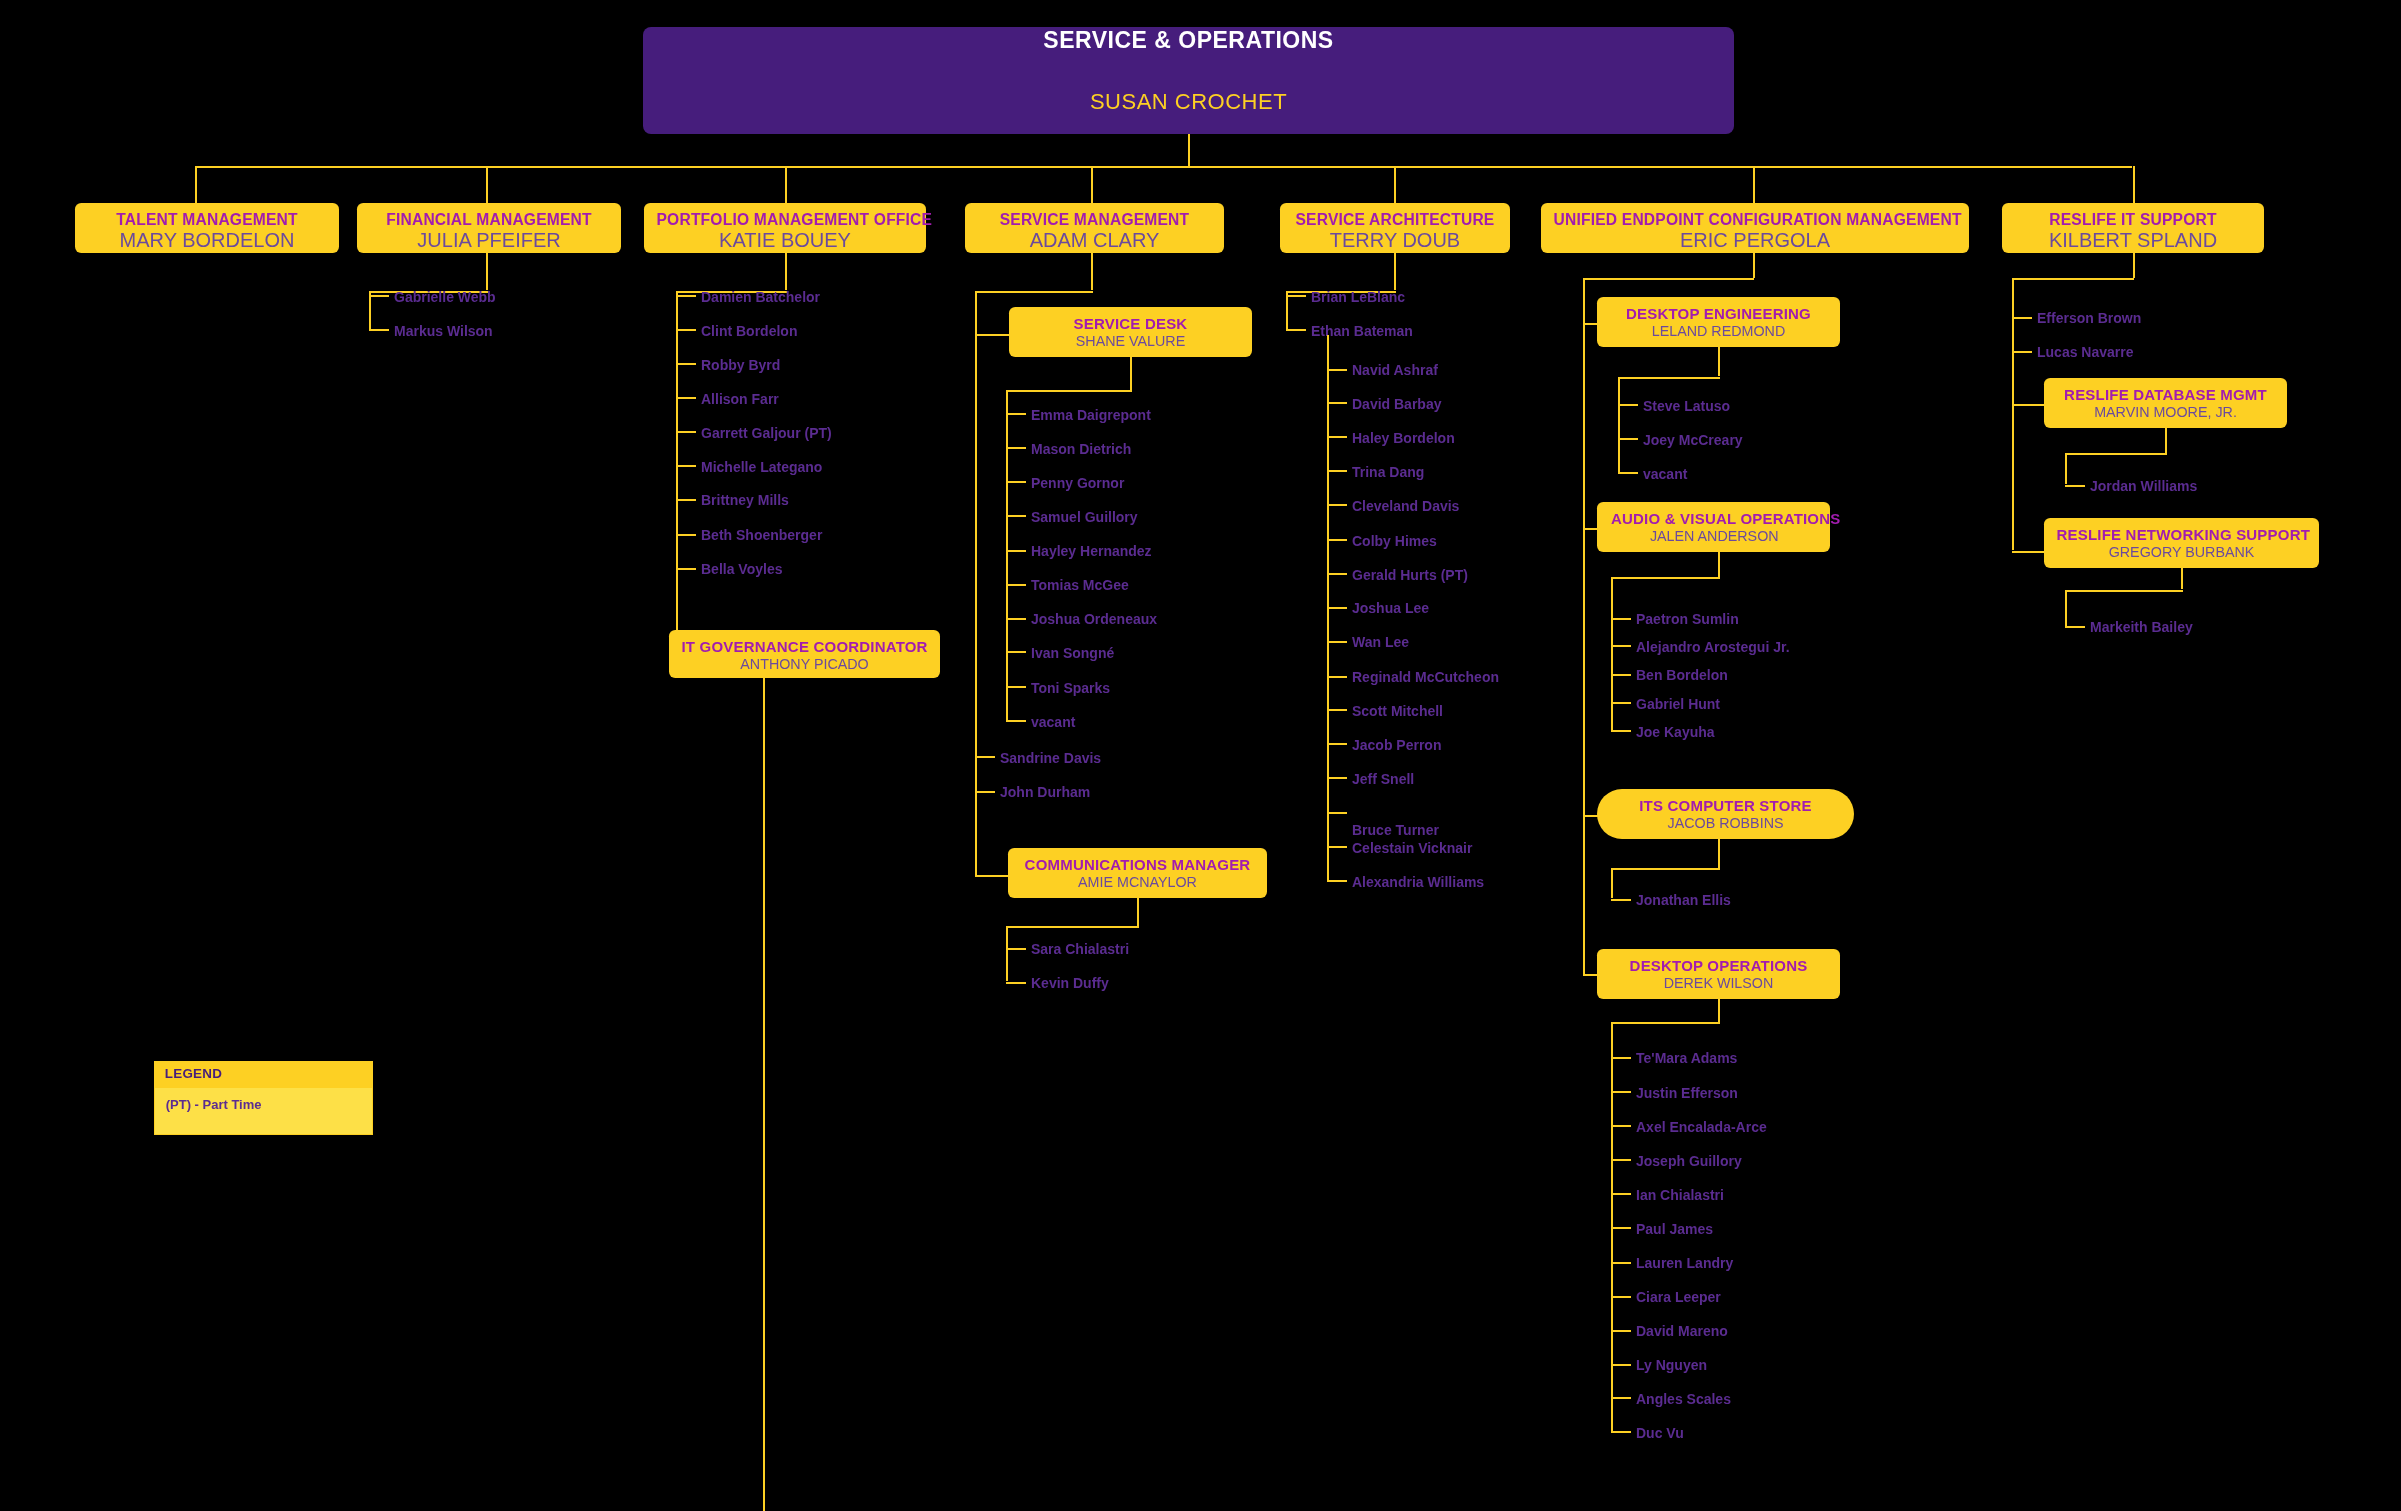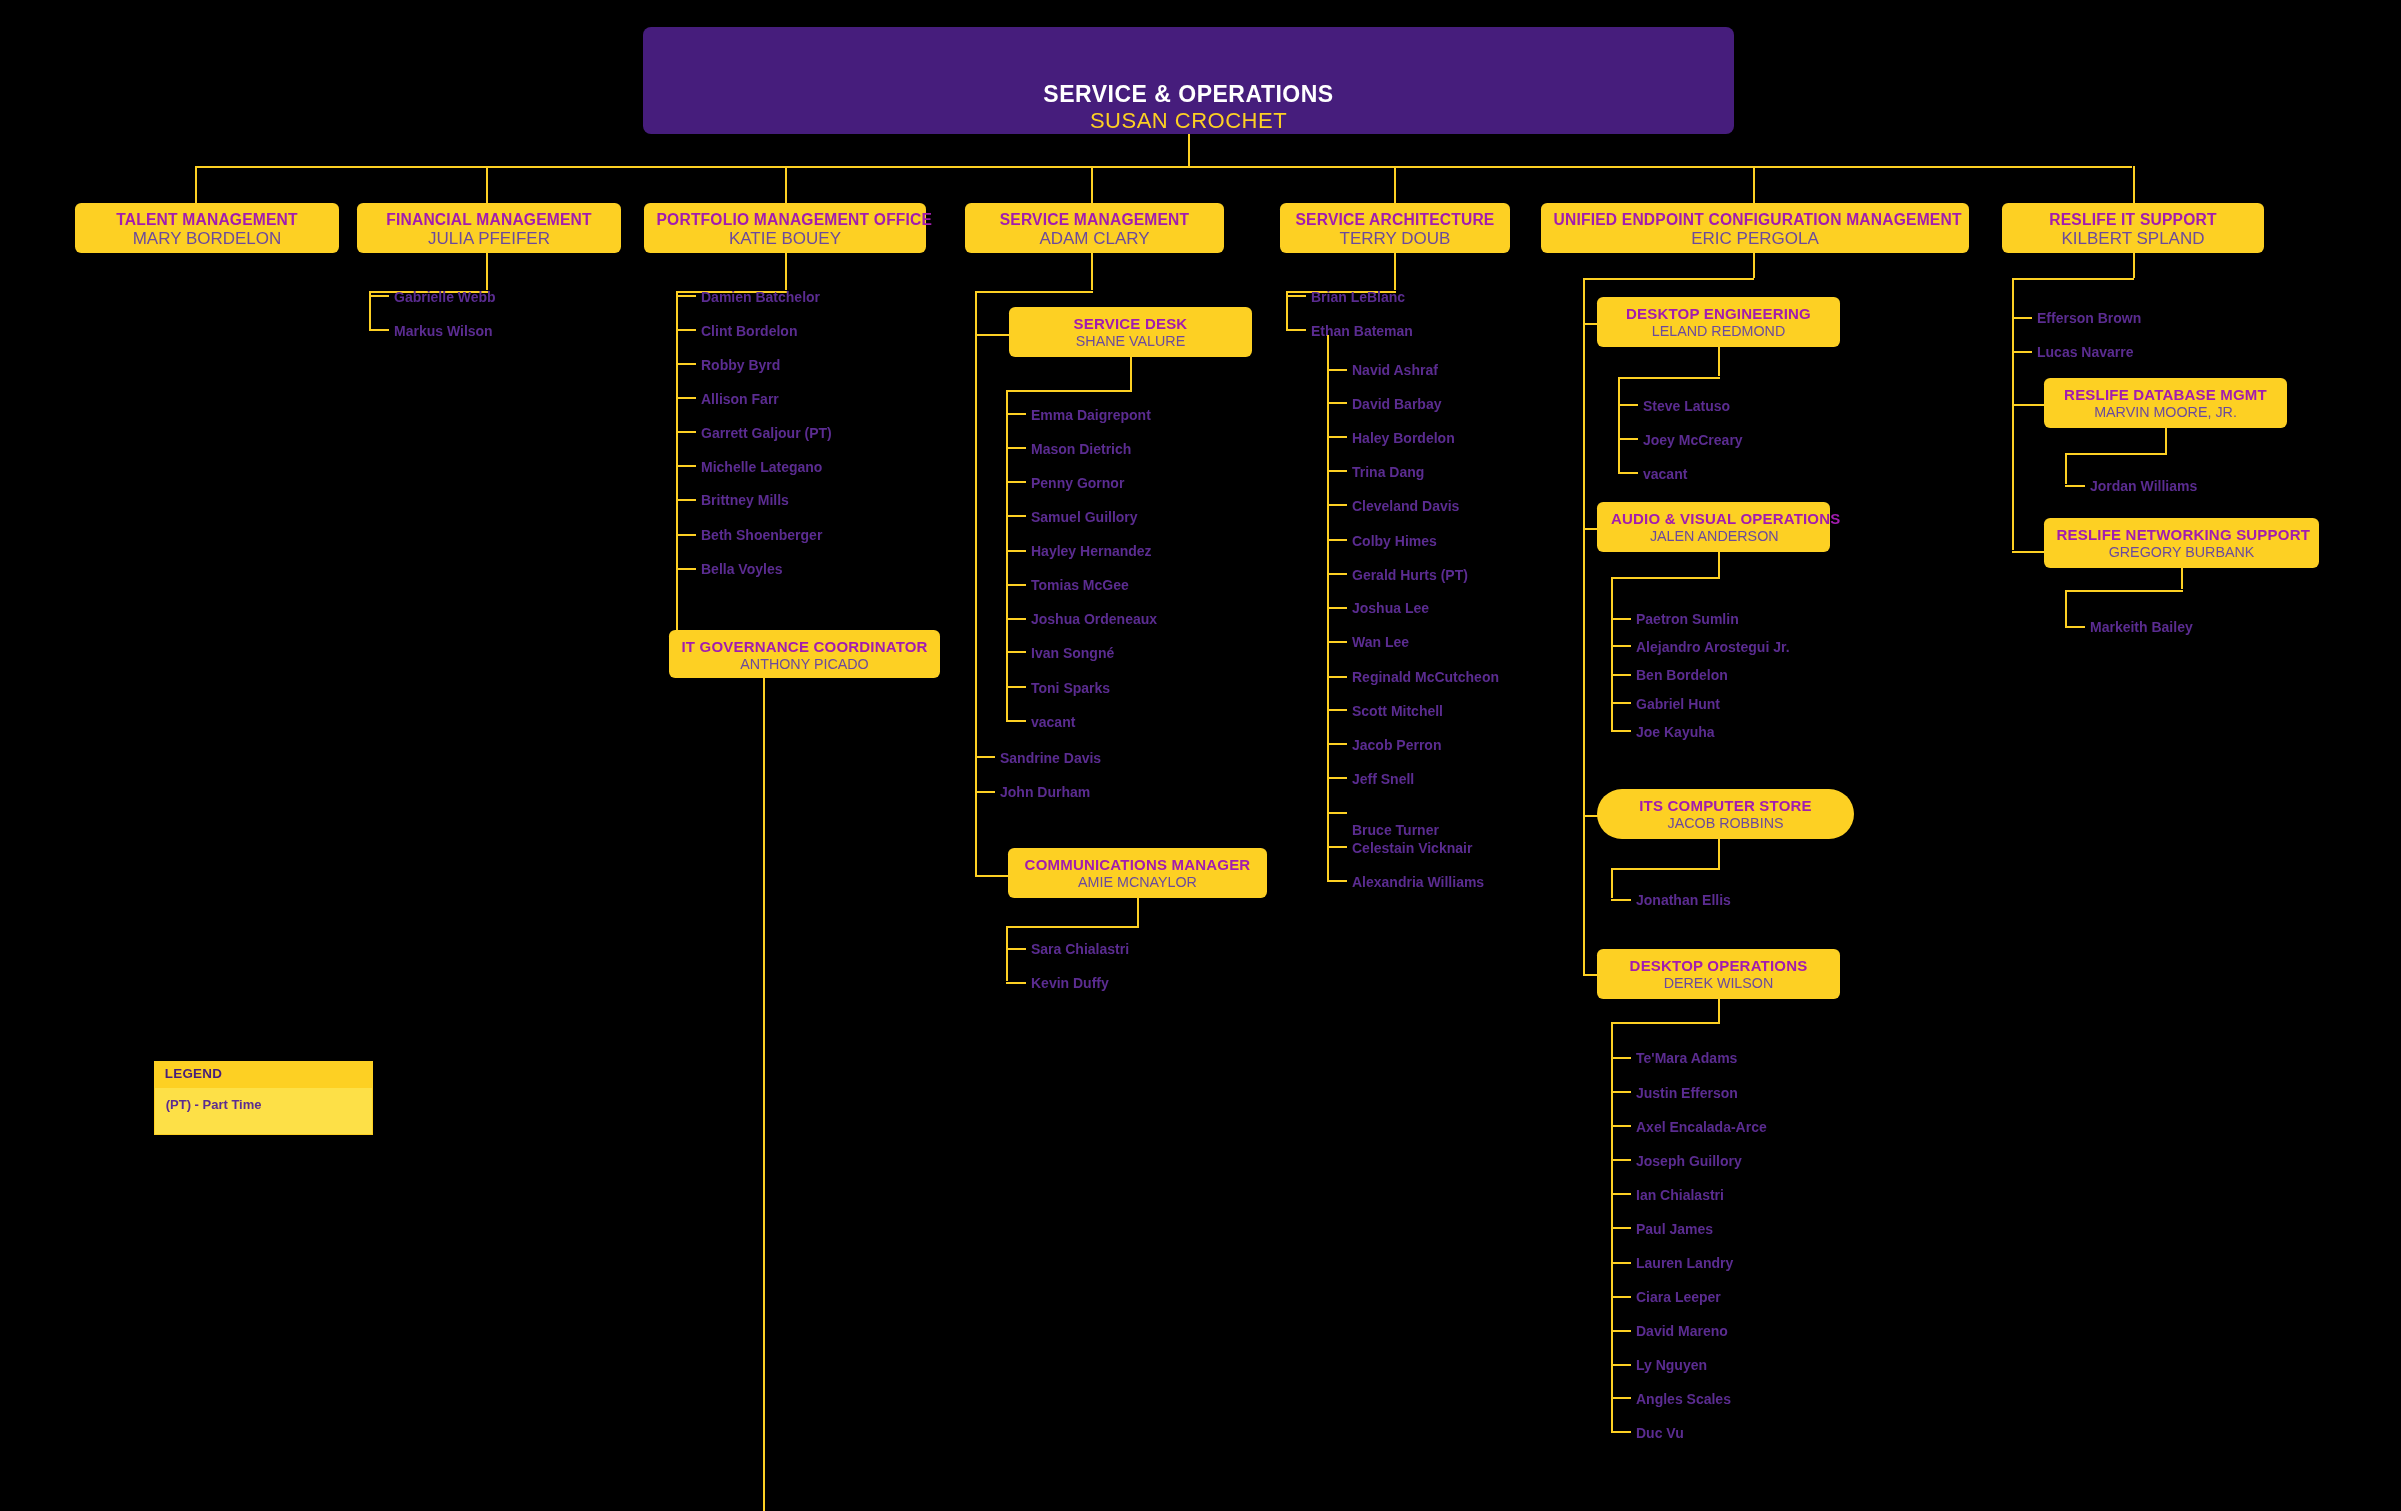--- a/index.html
+++ b/index.html
@@ -52,21 +52,21 @@
   
   .node.root {
     background: #461D7C;
     border-radius: 8px;
     padding: 0;
   }
   .node.root .title { color: #ffffff; font-size: 23px; letter-spacing: 0.5px; }
   .node.root .person { color: #FDD023; font-size: 22px; letter-spacing: 0.5px; }
 
   .node.lvl1 .title  { font-size: 15.6px; }
-  .node.lvl1 .person { font-size: 17px; }
+  .node.lvl1 .person { font-size: 20px; }
 
   .node.lvl2 .title  { font-size: 15px; }
   .node.lvl2 .person { font-size: 14.3px; }
 
   
   .staff {
     position: absolute;
     color: #5B2C91;
     font-weight: 700;
     font-size: 14px;
@@ -98,21 +98,21 @@
     font-size: 13px;
     padding: 9.8px 10.7px 15px 10.7px;
     height: 47px;
   }
 </style>
 </head>
 <body>
 
 <div id="chart-root">
 
-  <div class="node root" style="left:643px; top:27px; width:1091px; height:107px; display:flex; flex-direction:column; align-items:center; justify-content:flex-end;">
+  <div class="node root" style="left:643px; top:27px; width:1091px; height:107px; display:flex; flex-direction:column; align-items:center; justify-content:flex-start;gap:35px;">
     <span class="title">SERVICE &amp; OPERATIONS</span>
     <span class="person">SUSAN CROCHET</span>
   </div>
 
   <div class="line v" style="left:1188px; top:134px; height:32px;"></div>
 
   <div class="line h" style="left:195px; top:166px; width:1937px;"></div>
 
   <div class="line v" style="left:195px; top:166px; height:39px;"></div>
   <div class="line v" style="left:486px; top:166px; height:39px;"></div>

